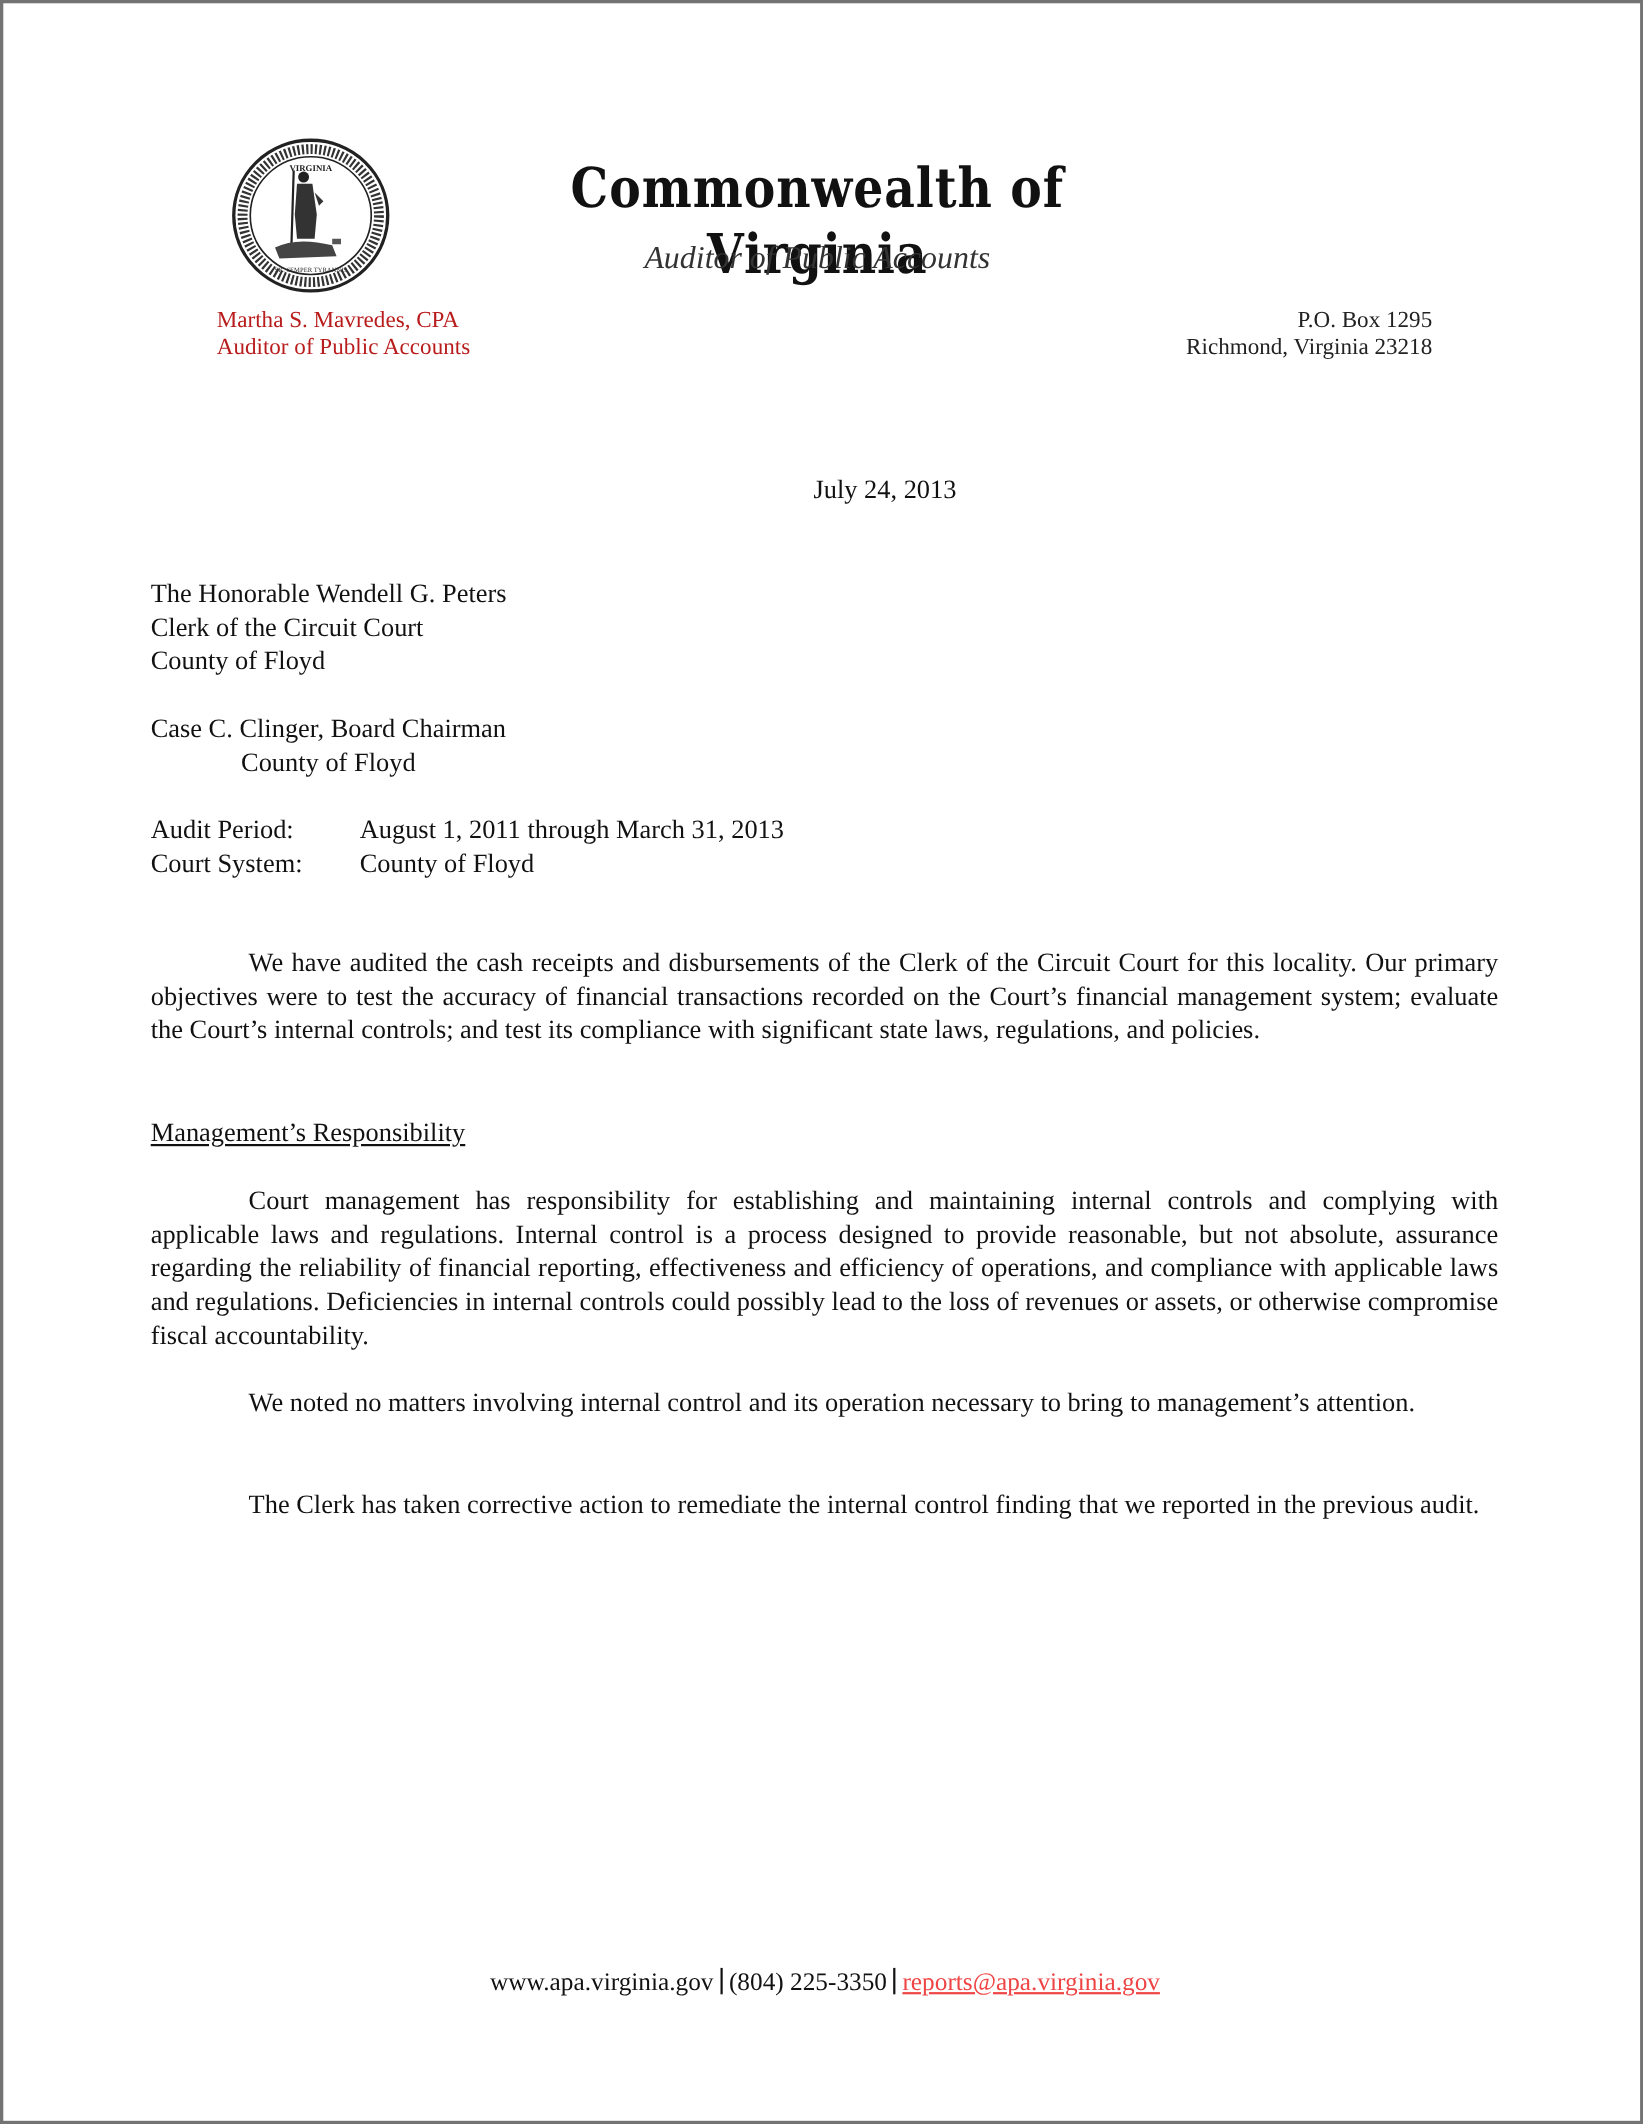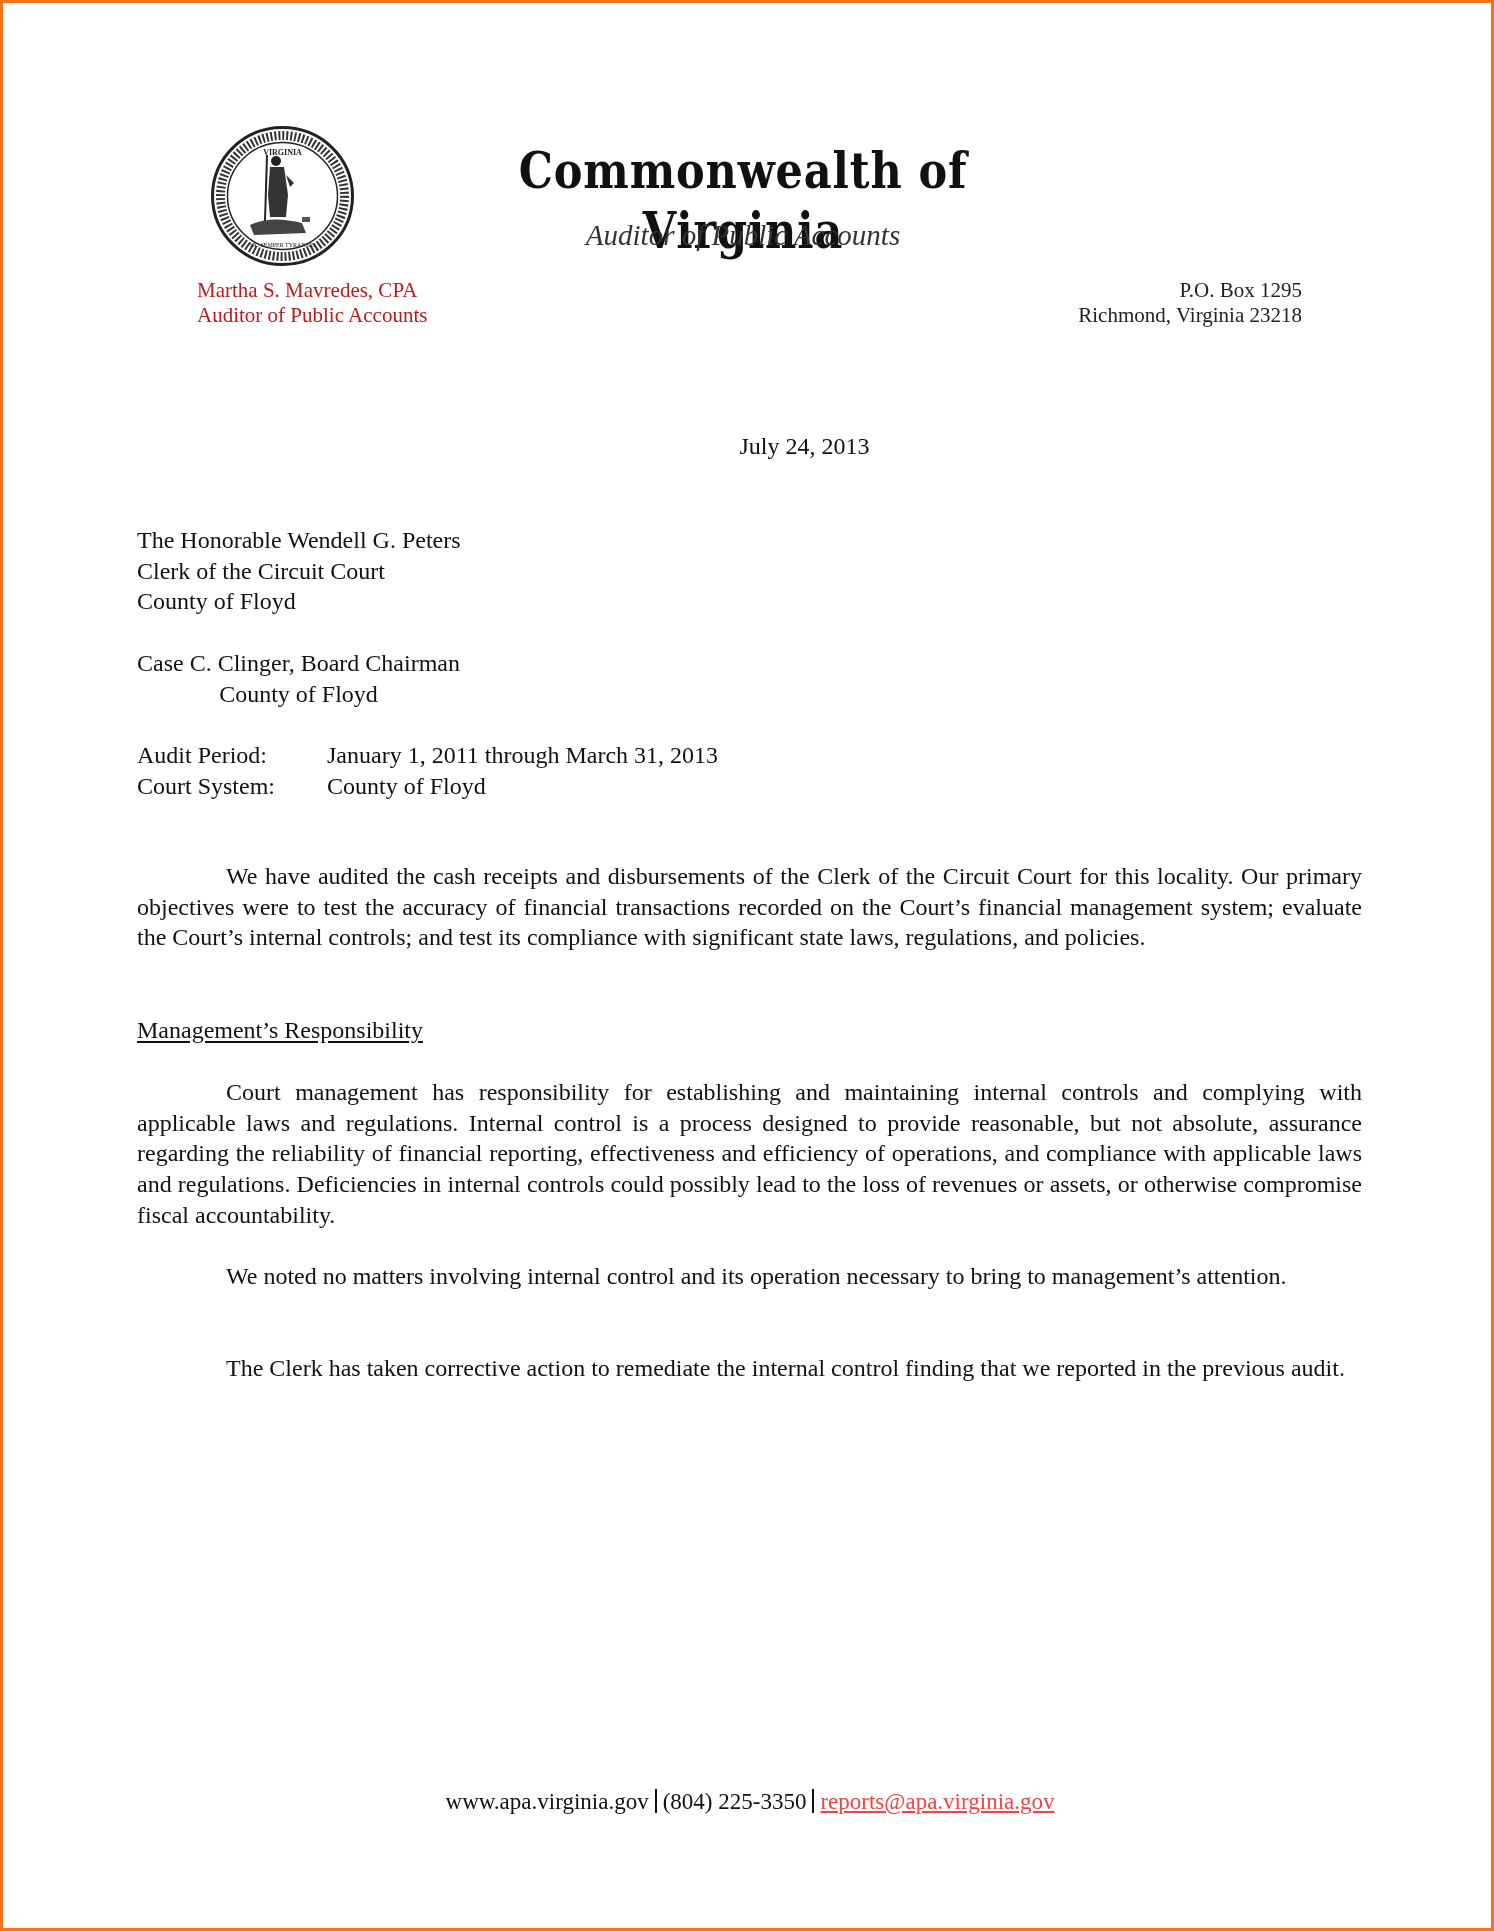--- a/index.html
+++ b/index.html
@@ -1,19 +1,19 @@
 <!DOCTYPE html>
 <html><head>
 <meta charset="utf-8">
 <style>
   html, body { margin: 0; padding: 0; background: #ffffff; }
   body { width: 1494px; height: 1931px; position: relative; overflow: hidden; }
   .page {
     position: absolute; left: 0; top: 0; width: 1488px; height: 1925px;
-    border: 3px solid #f97316; background: #fff;
+    border: 3px solid #737373; background: #fff;
   }
   .serif { font-family: "Liberation Serif", "DejaVu Serif", serif; color: #111; }
 
   
   .seal { position: absolute; left: 207px; top: 122px; width: 145px; height: 142px; }
   .lh-title {
     position: absolute; left: 380px; width: 720px; top: 138px; text-align: center;
     font-family: "DejaVu Serif", "Liberation Serif", serif; font-weight: bold;
     font-size: 50px; letter-spacing: 1px; color: #111; line-height: 60px;
     transform: scaleX(0.86); transform-origin: center;
@@ -97,21 +97,21 @@
     <div>County of Floyd</div>
   </div>
   <div class="block addr2 serif text">
     <div>Case C. Clinger, Board Chairman</div>
     <div>County of Floyd</div>
   </div>
 
   <div class="block audit serif text">
     <div class="audit-row">
       <span class="audit-label">Audit Period:</span>
-      <span>January 1, 2011 through March 31, 2013</span>
+      <span>August 1, 2011 through March 31, 2013</span>
     </div>
     <div class="audit-row">
       <span class="audit-label">Court System:</span>
       <span>County of Floyd</span>
     </div>
   </div>
 
   <div class="para p1 serif text"><span class="indent"></span><span>We have audited the cash receipts and disbursements of the Clerk of the Circuit Court for this locality. Our primary objectives were to test the accuracy of financial transactions recorded on the Court’s financial management system; evaluate the Court’s internal controls; and test its compliance with significant state laws, regulations, and policies.</span></div>
 
   <div class="heading serif text">Management’s Responsibility</div>

